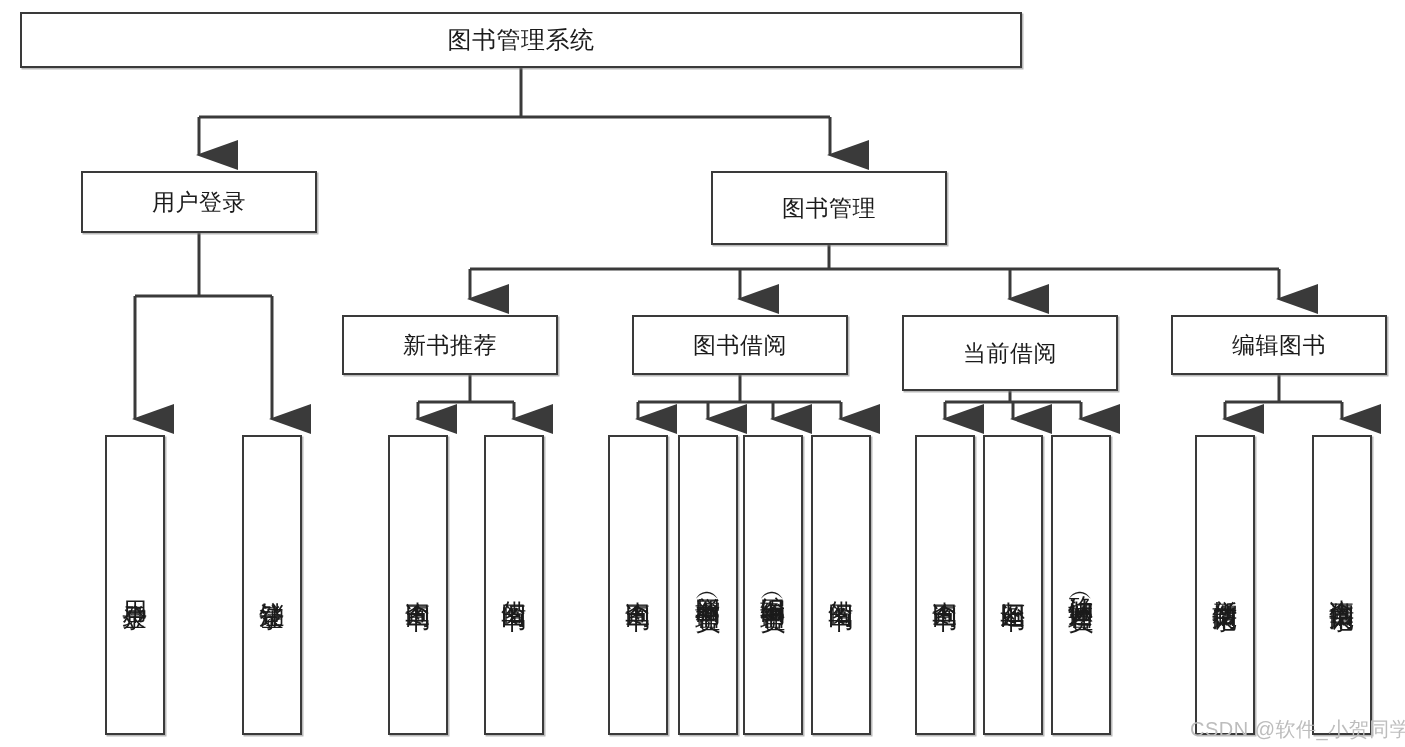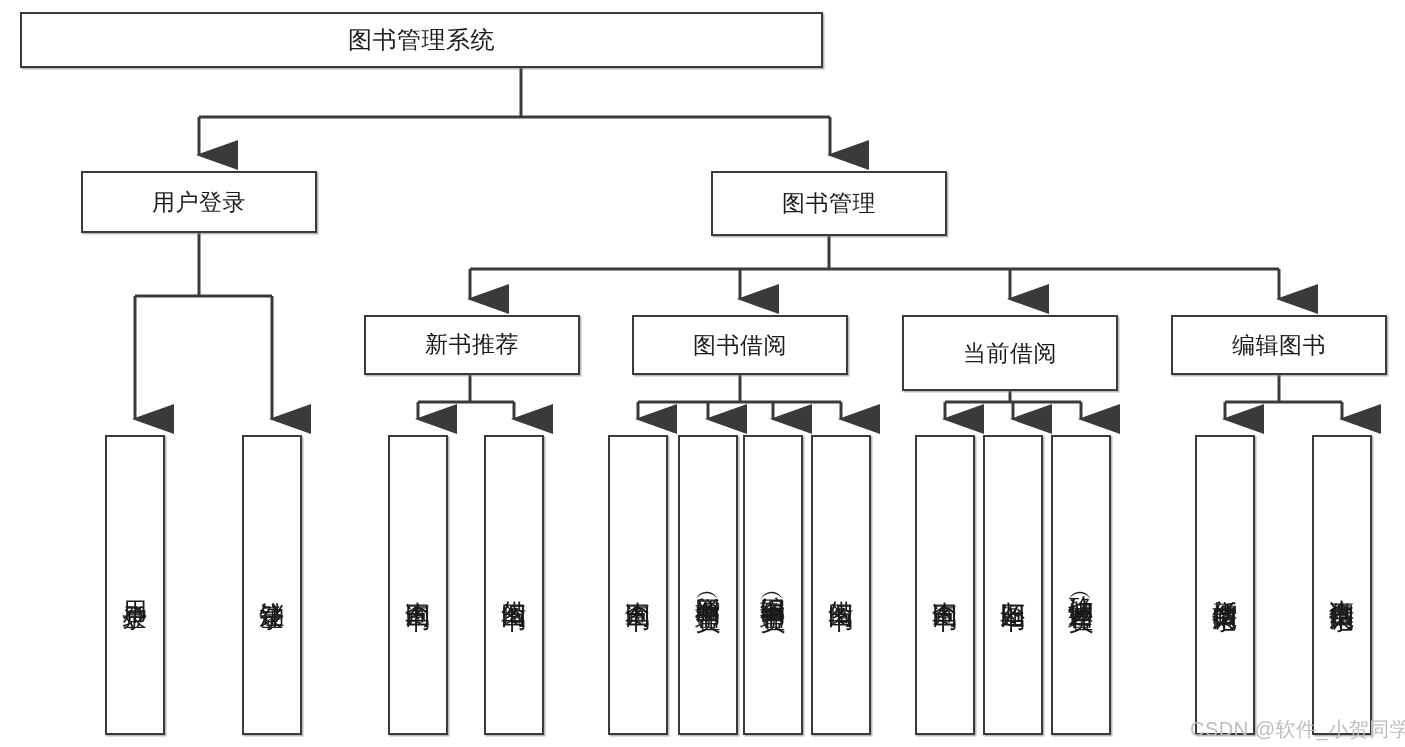--- a/index.html
+++ b/index.html
@@ -120,32 +120,32 @@
       <path d="M 1013 402 L 1013 419" marker-end="url(#arrow)"></path>
       <path d="M 1081 402 L 1081 419" marker-end="url(#arrow)"></path>
 
       <path d="M 1279 375 L 1279 402"></path>
       <path d="M 1225 402 L 1342 402"></path>
       <path d="M 1225 402 L 1225 419" marker-end="url(#arrow)"></path>
       <path d="M 1342 402 L 1342 419" marker-end="url(#arrow)"></path>
     </g>
   </svg>
 
-  <div class="node h root" style="left:20px; top:12px; width:803px; height:56px;">
+  <div class="node h root" style="left:20px; top:12px; width:1002px; height:56px;">
     <span class="label">图书管理系统</span>
   </div>
 
   <div class="node h" style="left:81px; top:171px; width:236px; height:62px;">
     <span class="label">用户登录</span>
   </div>
-  <div class="node h" style="left:711px; top:171px; width:236px; height:65px;">
+  <div class="node h" style="left:711px; top:171px; width:236px; height:74px;">
     <span class="label">图书管理</span>
   </div>
 
-  <div class="node h" style="left:364px; top:315px; width:216px; height:60px;font-family:Liberation Serif, serif;">
+  <div class="node h" style="left:342px; top:315px; width:216px; height:60px;">
     <span class="label">新书推荐</span>
   </div>
   <div class="node h" style="left:632px; top:315px; width:216px; height:60px;">
     <span class="label">图书借阅</span>
   </div>
   <div class="node h" style="left:902px; top:315px; width:216px; height:76px;">
     <span class="label">当前借阅</span>
   </div>
   <div class="node h" style="left:1171px; top:315px; width:216px; height:60px;">
     <span class="label">编辑图书</span>

